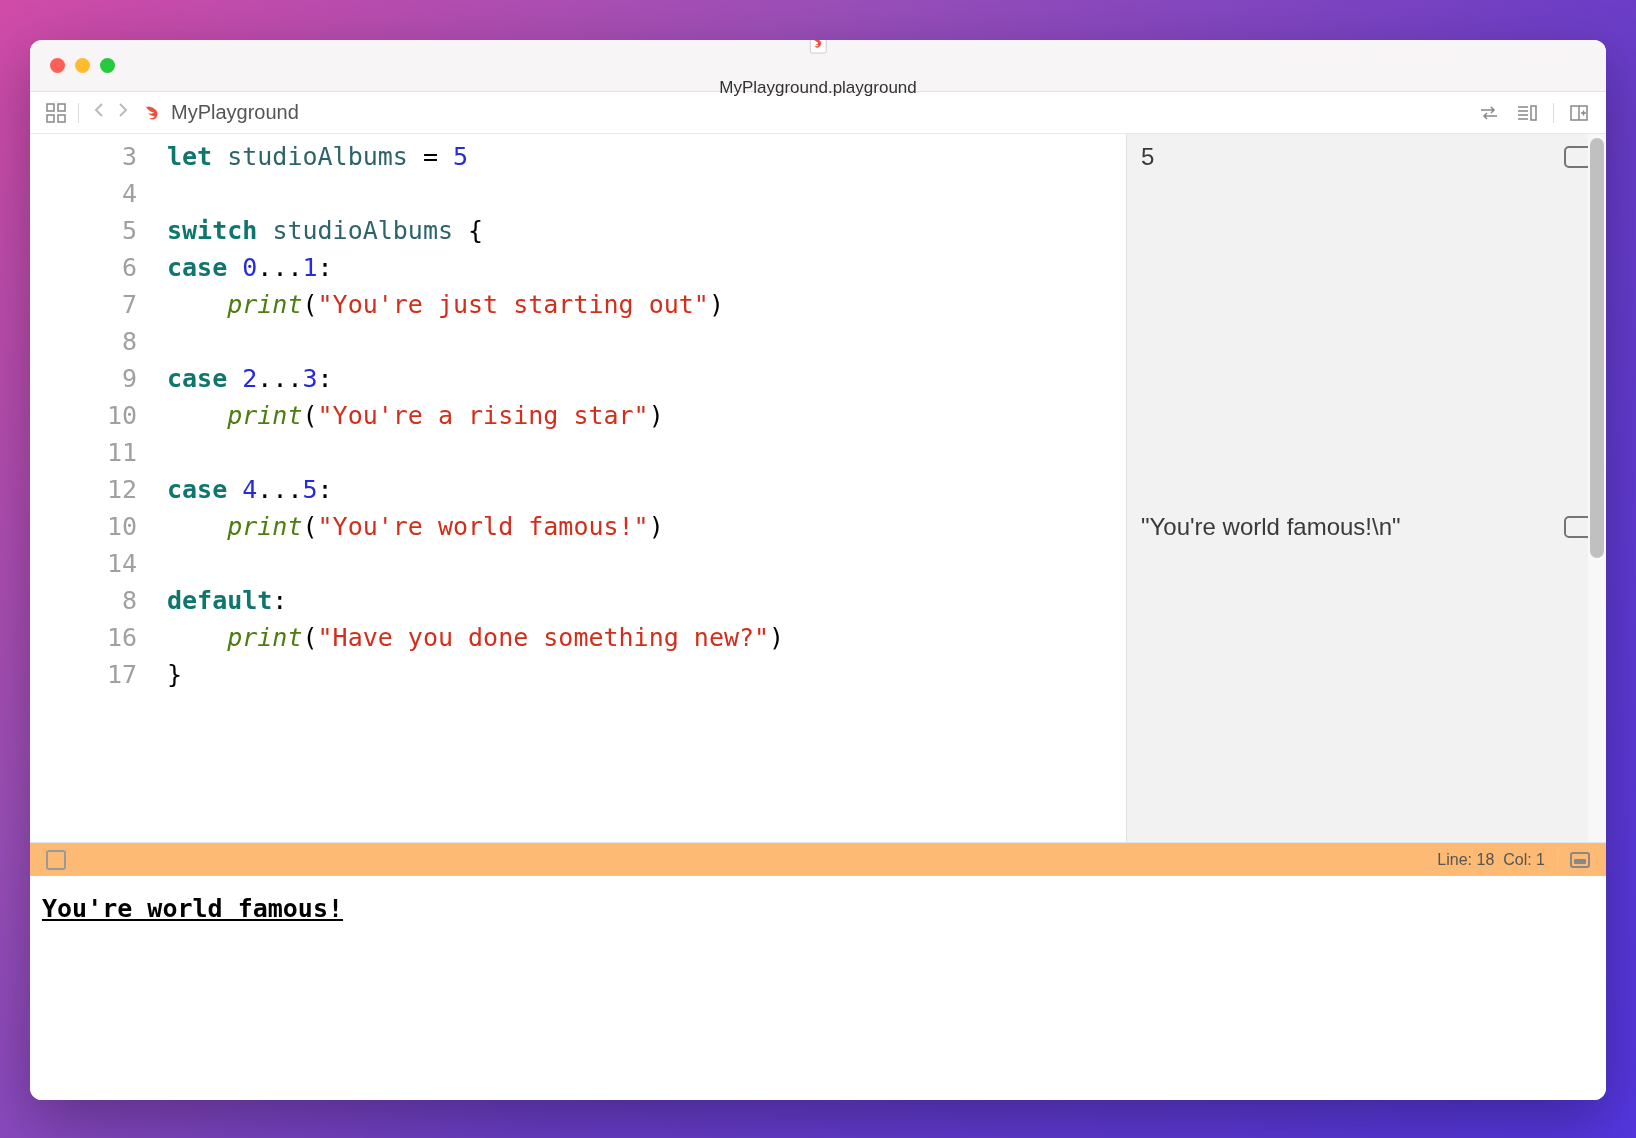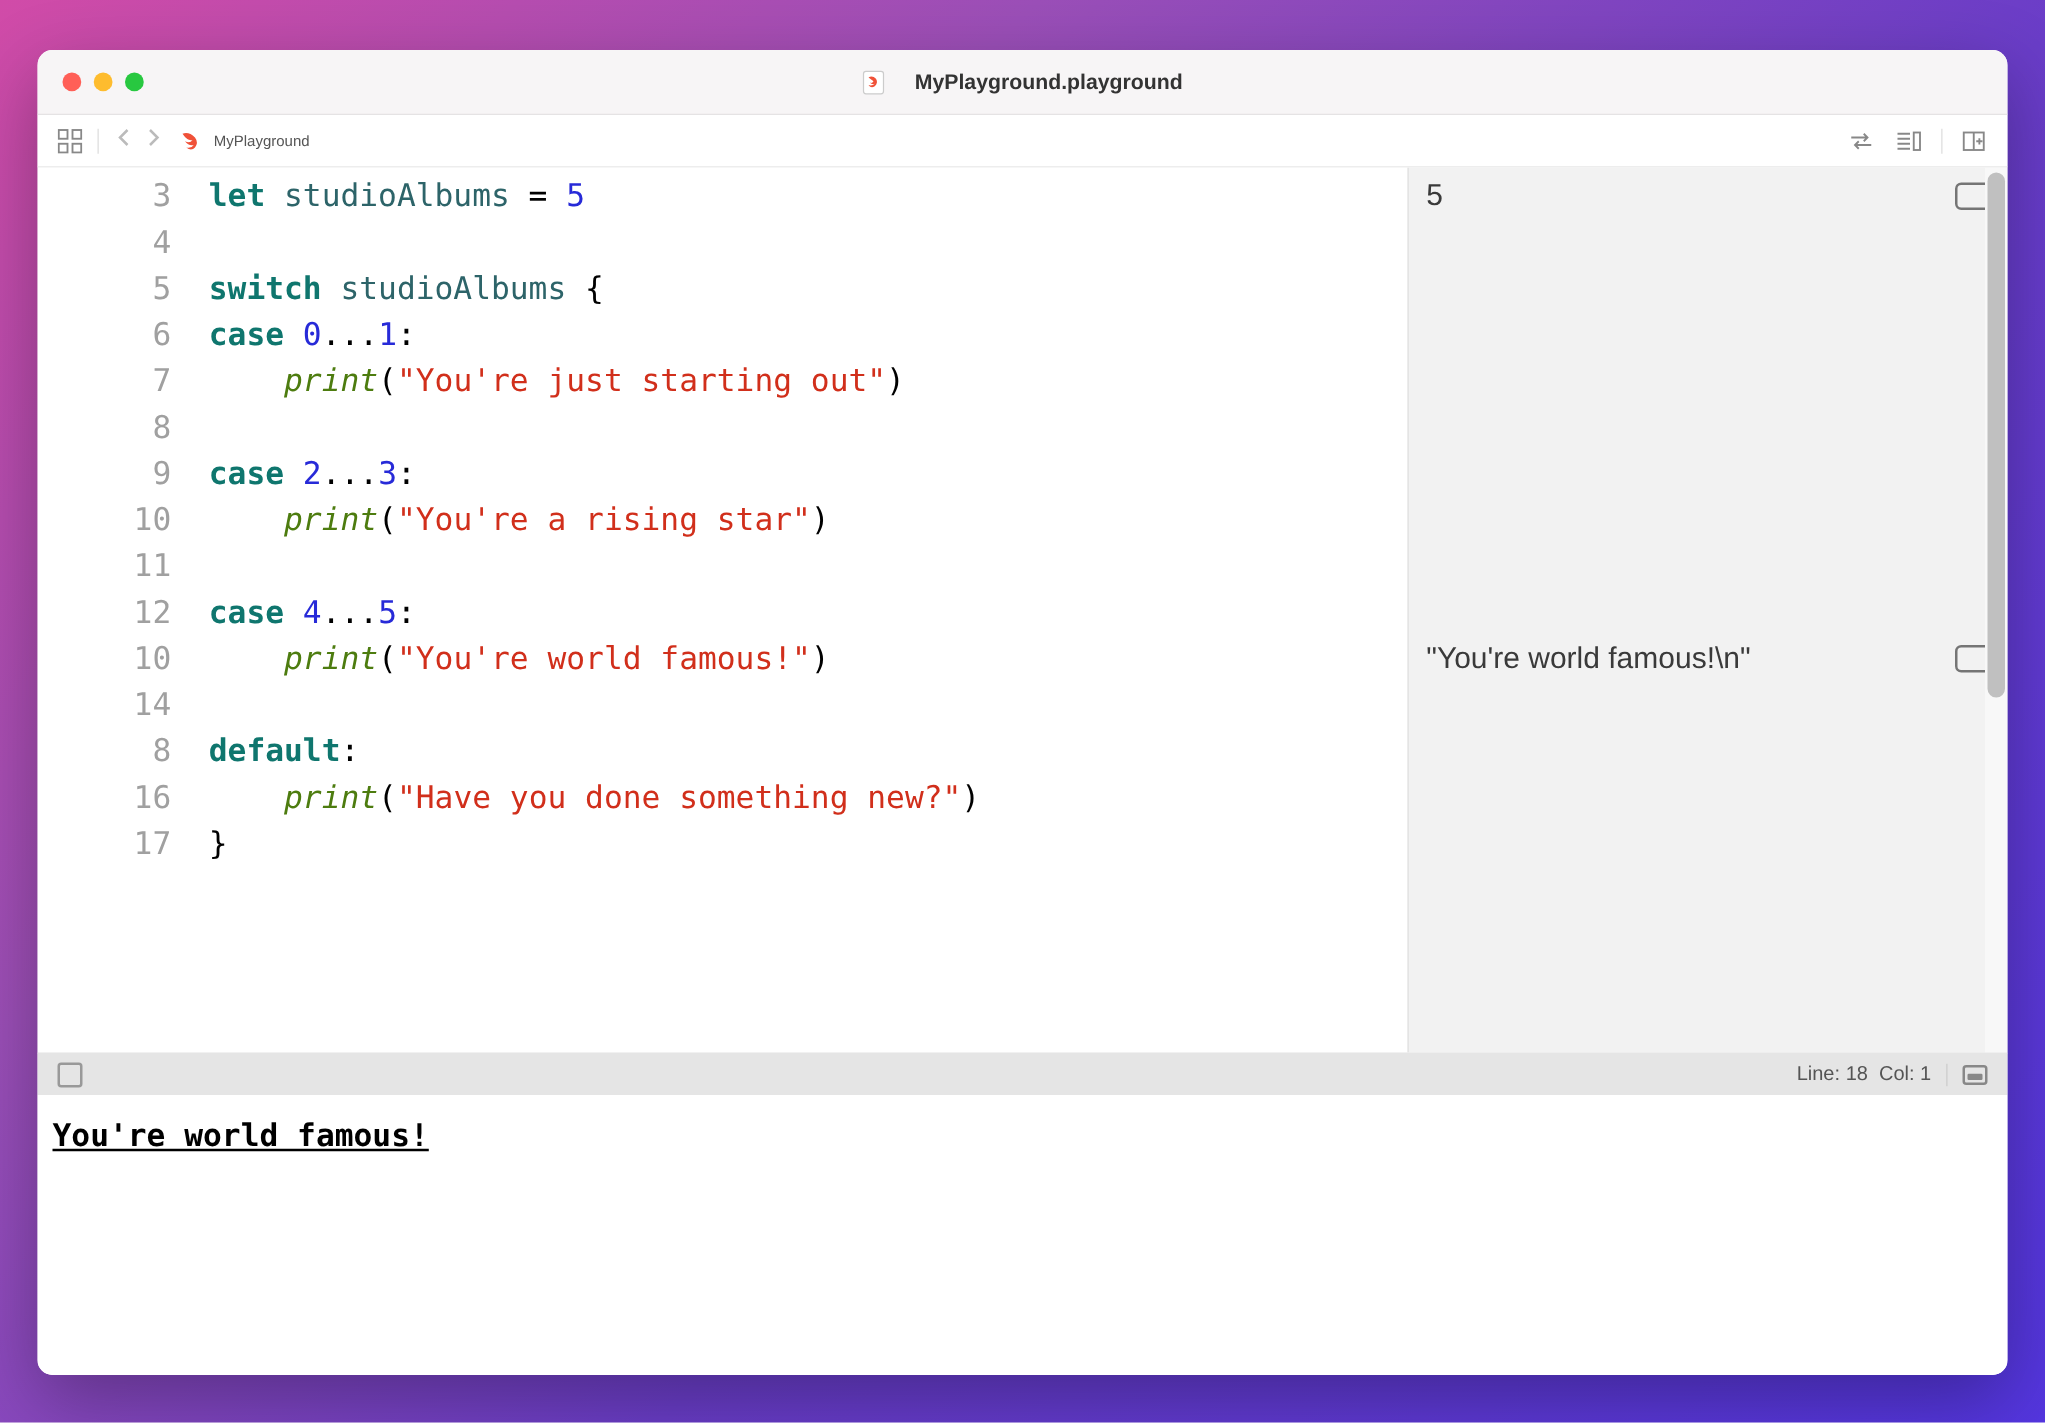--- a/index.html
+++ b/index.html
@@ -55,22 +55,23 @@
     .tl-green { background: #28c840; }
     
     .title-center {
       position: absolute;
       left: 50%;
       transform: translateX(-50%);
       display: flex;
       align-items: center;
       gap: 24px;
       font-size: 17px;
-      font-weight: 700;
+      font-weight: 400;
       color: #333;
+      flex-direction: column;
     }
     
     .file-icon {
       width: 18px;
       height: 20px;
       position: relative;
     }
     
     .toolbar {
       height: 42px;
@@ -106,21 +107,21 @@
       color: #bbb;
       font-size: 18px;
       width: 20px;
       text-align: center;
     }
     
     .breadcrumb {
       display: flex;
       align-items: center;
       gap: 8px;
-      font-size: 12px;
+      font-size: 20px;
       color: #555;
     }
     
     .swift-icon {
       width: 20px;
       height: 20px;
     }
     
     .toolbar-right {
       margin-left: auto;
@@ -218,21 +219,21 @@
       right: 2px;
       top: 4px;
       width: 14px;
       height: 420px;
       background: #c0c0c0;
       border-radius: 7px;
     }
     
     .status-bar {
       height: 34px;
-      background: #e5e5e5;
+      background: #fdba74;
       border-top: 1px solid #e5e5e5;
       display: flex;
       align-items: center;
       padding: 0 16px;
       font-size: 16px;
       color: #555;
     }
     
     .status-checkbox {
       width: 20px;

